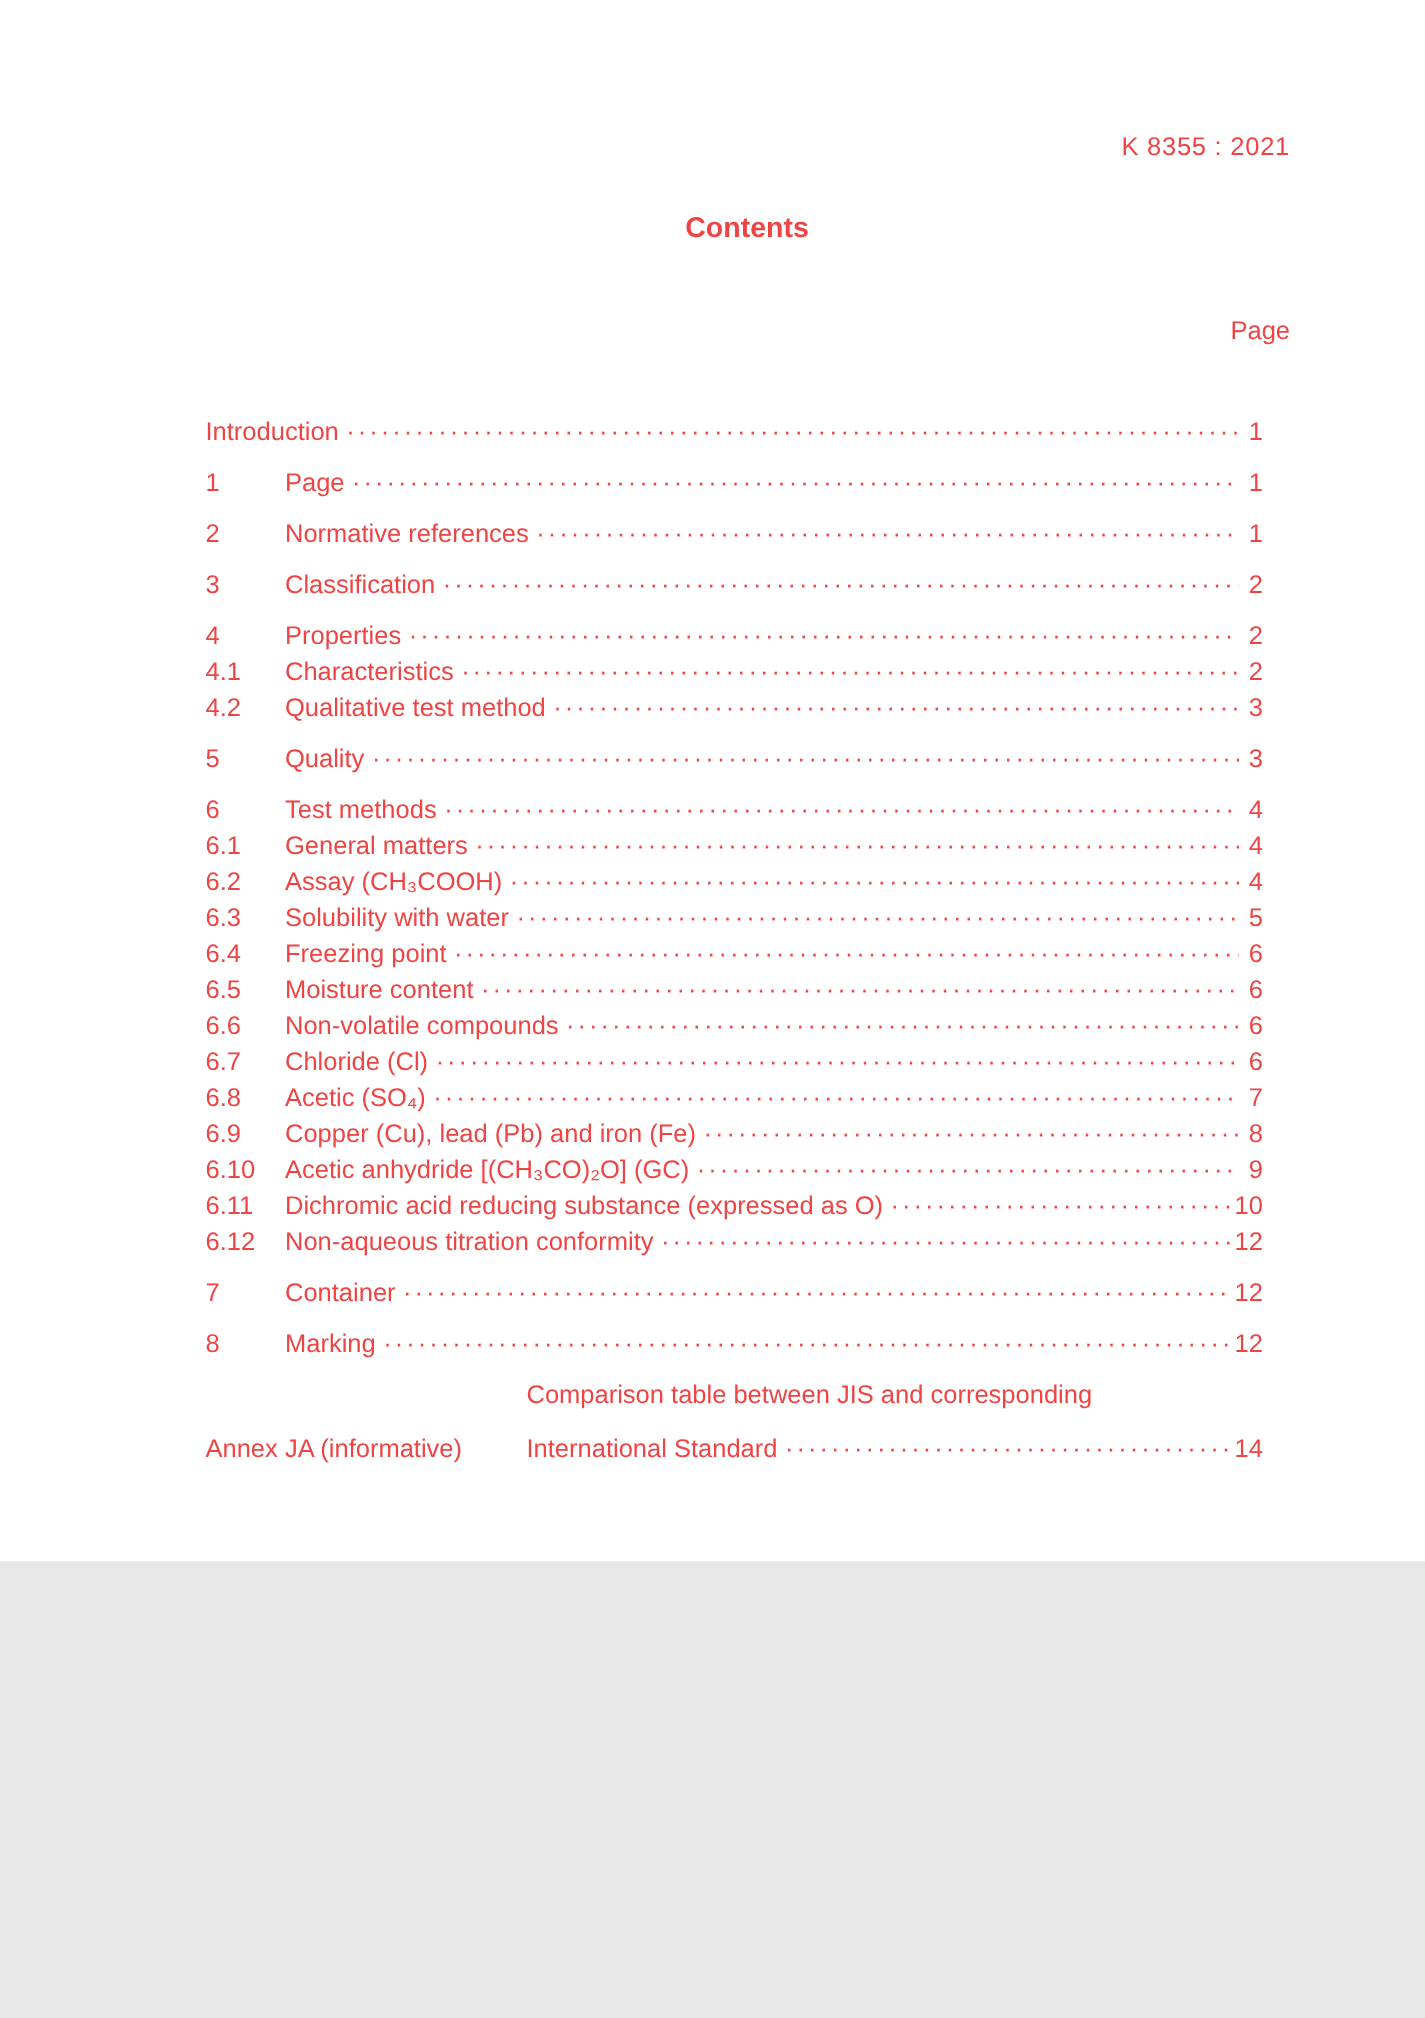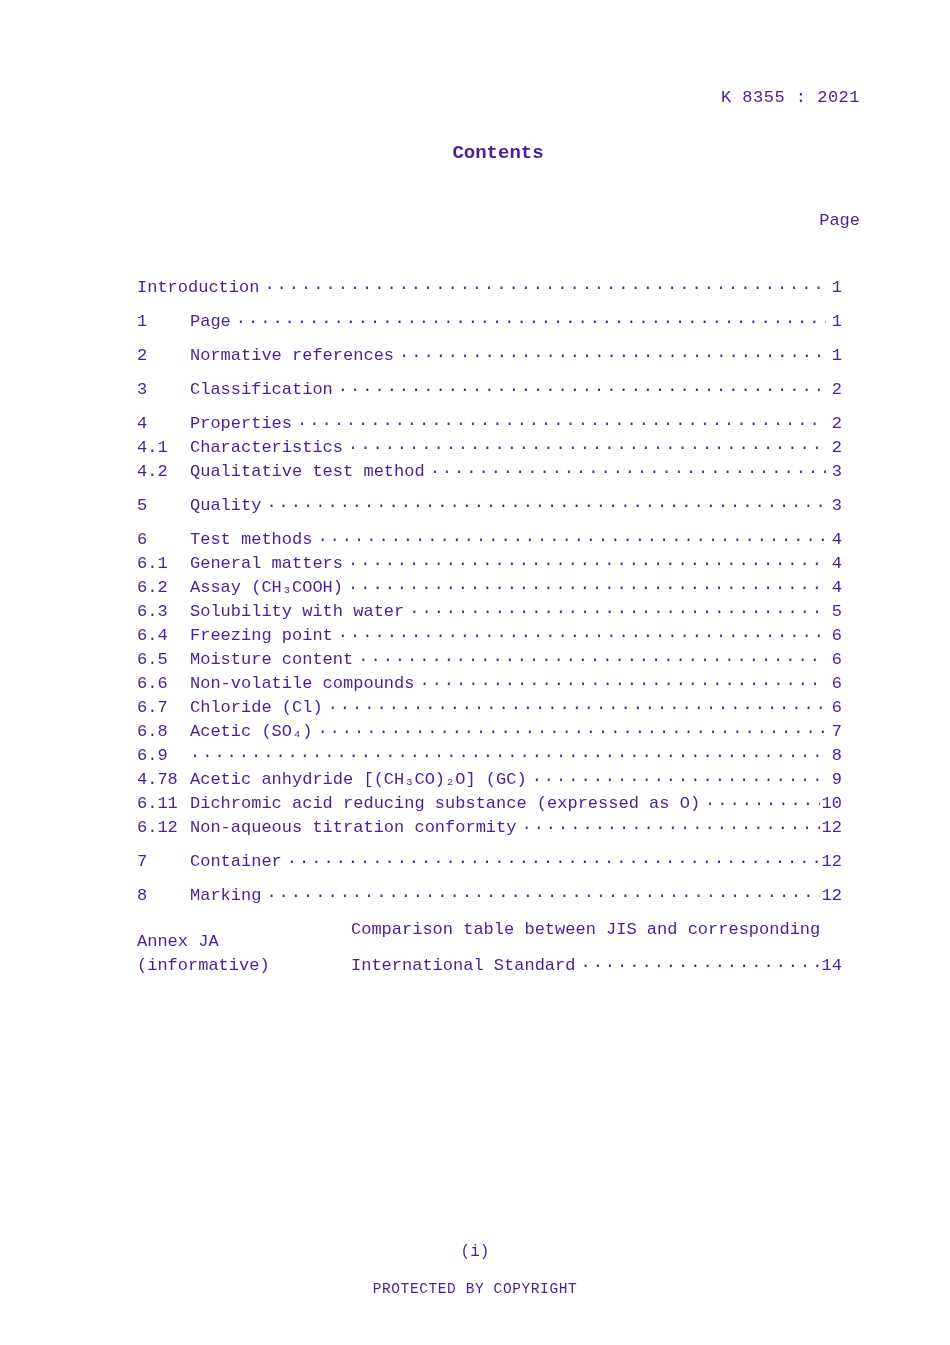--- a/index.html
+++ b/index.html
@@ -1,22 +1,22 @@
 <!DOCTYPE html>
 <html><head>
 <meta charset="utf-8">
 <style>
   html,body { margin:0; padding:0; background:#e8e8e8; }
   .page {
     position:relative;
-    width:950px; height:1345px;
+    width:950px; height:1041px;
     margin:0 auto;
     background:#ffffff;
-    color:#4c1d95;
-    font-family:Liberation Mono, monospace;
+    color:#ef4444;
+    font-family:Liberation Sans, sans-serif;
     font-size:17px;
     overflow:hidden;
   }
   .doc-code {
     position:absolute; top:88px; right:90px;
     font-size:17px; letter-spacing:0.5px;
   }
   .contents-title {
     position:absolute; top:142px; left:0; right:0;
     text-align:center; font-weight:bold; font-size:19px;padding-left:46px;
@@ -182,26 +182,27 @@
 
     <div class="toc-row">
       <span class="toc-num">6.8</span>
       <span class="toc-label">Acetic (SO₄)</span>
       <span class="toc-leader"></span>
       <span class="toc-page">7</span>
     </div>
 
     <div class="toc-row">
       <span class="toc-num">6.9</span>
+      <span class="toc-label">Copper (Cu), lead (Pb) and iron (Fe)</span>
       <span class="toc-leader"></span>
       <span class="toc-page">8</span>
     </div>
 
     <div class="toc-row">
-      <span class="toc-num">4.78</span>
+      <span class="toc-num">6.10</span>
       <span class="toc-label">Acetic anhydride [(CH₃CO)₂O] (GC)</span>
       <span class="toc-leader"></span>
       <span class="toc-page">9</span>
     </div>
 
     <div class="toc-row">
       <span class="toc-num">6.11</span>
       <span class="toc-label">Dichromic acid reducing substance (expressed as O)</span>
       <span class="toc-leader"></span>
       <span class="toc-page">10</span>

